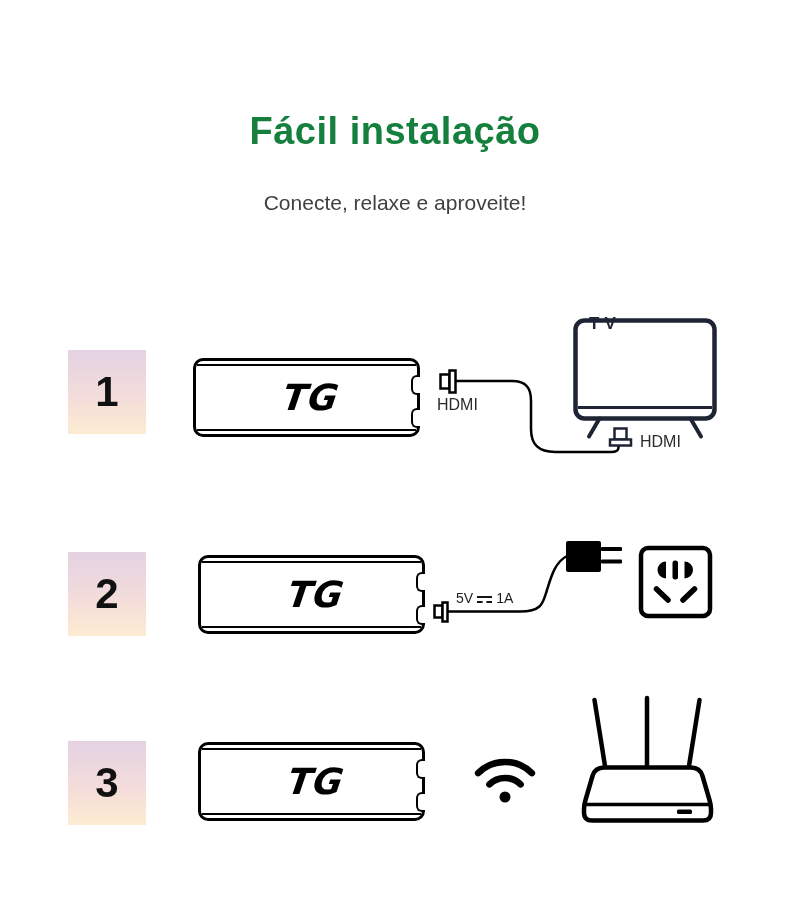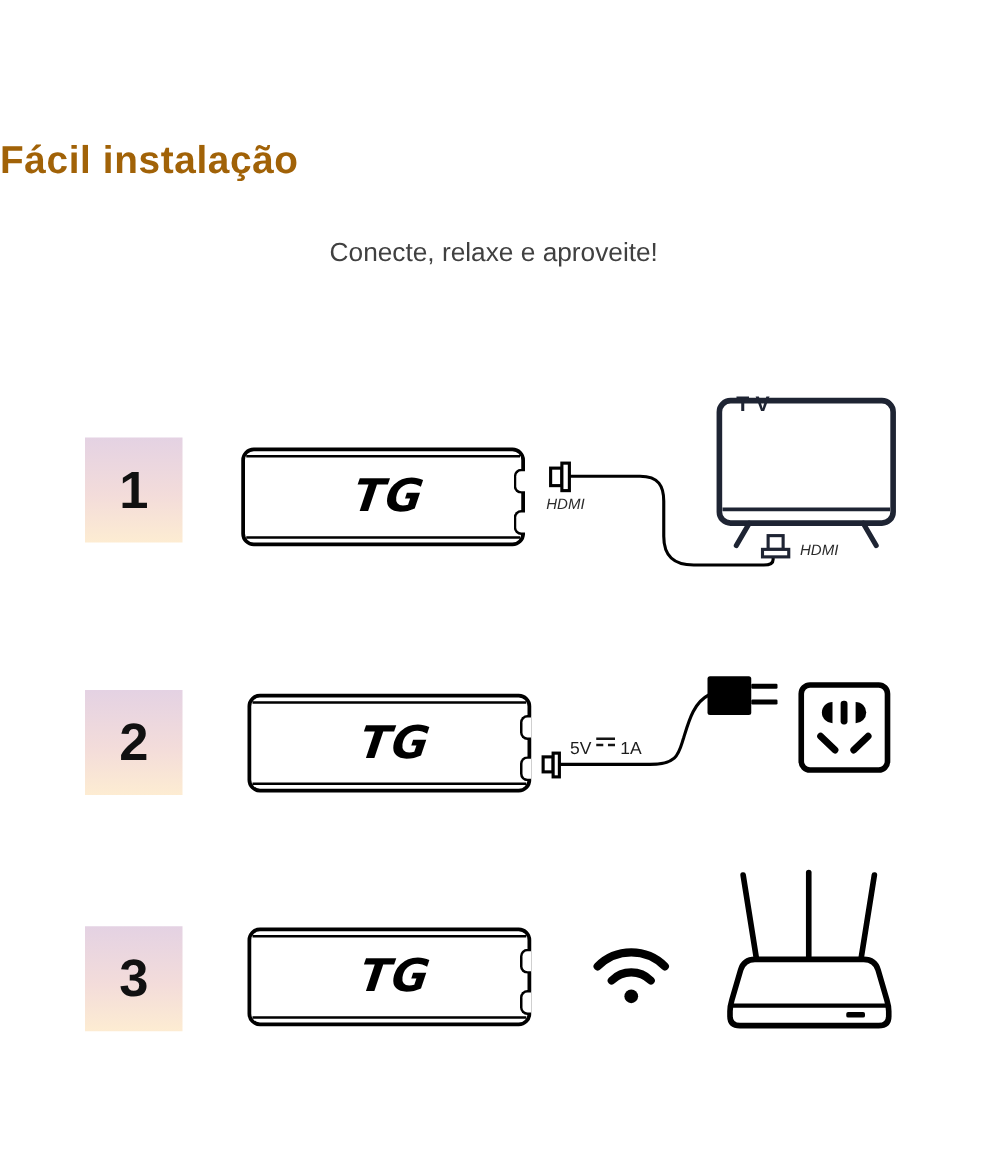--- a/index.html
+++ b/index.html
@@ -1,22 +1,22 @@
 <!DOCTYPE html>
 <html style="--ink: #000000; --tv-ink: #1e2433; --label-ink: #2b2b2b; --grad-top: #e4d2e3; --grad-mid: #f3dcda; --grad-bottom: #fdecd2;"><head>
 <meta charset="utf-8">
 <style>
   html,body{margin:0;padding:0;background:#fff;}
   .canvas{
     position:relative;width:790px;height:919px;background:#ffffff;
     font-family:"Liberation Sans", sans-serif;overflow:hidden;
   }
   .title{
-    position:absolute;top:110px;left:0;width:790px;text-align:left;
-    font-size:31px;font-weight:700;color:#a16207;letter-spacing:0.5px;
+    position:absolute;top:110px;left:0;width:790px;text-align:center;
+    font-size:38px;font-weight:700;color:#15803d;letter-spacing:0.5px;
   }
   .subtitle{
     position:absolute;top:191px;left:0;width:790px;text-align:center;
     font-size:21px;font-weight:400;color:#404040;
   }
   .art{position:absolute;left:0;top:0;width:790px;height:919px;}
   .step-num{
     position:absolute;left:68px;width:78px;height:84px;
     display:flex;align-items:center;justify-content:center;
     font-size:42px;font-weight:700;color:#111;
@@ -37,29 +37,29 @@
     font-family:"DejaVu Sans", sans-serif;
     font-size:36px;font-weight:900;font-style:italic;color:var(--ink,#000);
     transform:skewX(-8deg);letter-spacing:1px;margin-left:10px;line-height:1;
   }
   .port{
     position:absolute;right:-3px;width:9px;height:20px;box-sizing:border-box;
     background:#fff;border:2.5px solid var(--ink,#000);border-right:none;
     border-radius:6px 0 0 6px;
   }
   .p1{top:14px;} .p2{top:47px;}
-  .lbl{position:absolute;font-size:12px;color:var(--label-ink,#2b2b2b);font-style:italic;}
+  .lbl{position:absolute;font-size:16px;color:var(--label-ink,#2b2b2b);}
   .hdmi1{left:437px;top:396px;}
   .hdmi2{left:640px;top:433px;}
   .tvlabel{
     position:absolute;left:589px;top:314px;font-size:17px;font-weight:700;
     letter-spacing:5px;color:var(--tv-ink,#1e2433);
   }
   .powerlbl{
-    position:absolute;left:456px;top:590px;display:flex;align-items:flex-start;gap:4px;
+    position:absolute;left:456px;top:590px;display:flex;align-items:flex-end;gap:4px;
     font-size:14px;color:#1c1c1c;
   }
   .dc{position:relative;width:15px;height:8px;border-top:2.5px solid #151515;}
   .dc::after{
     content:"";position:absolute;top:2.5px;left:0;right:0;
     border-top:2.5px dashed #151515;
   }
 </style>
 </head>
 <body>

